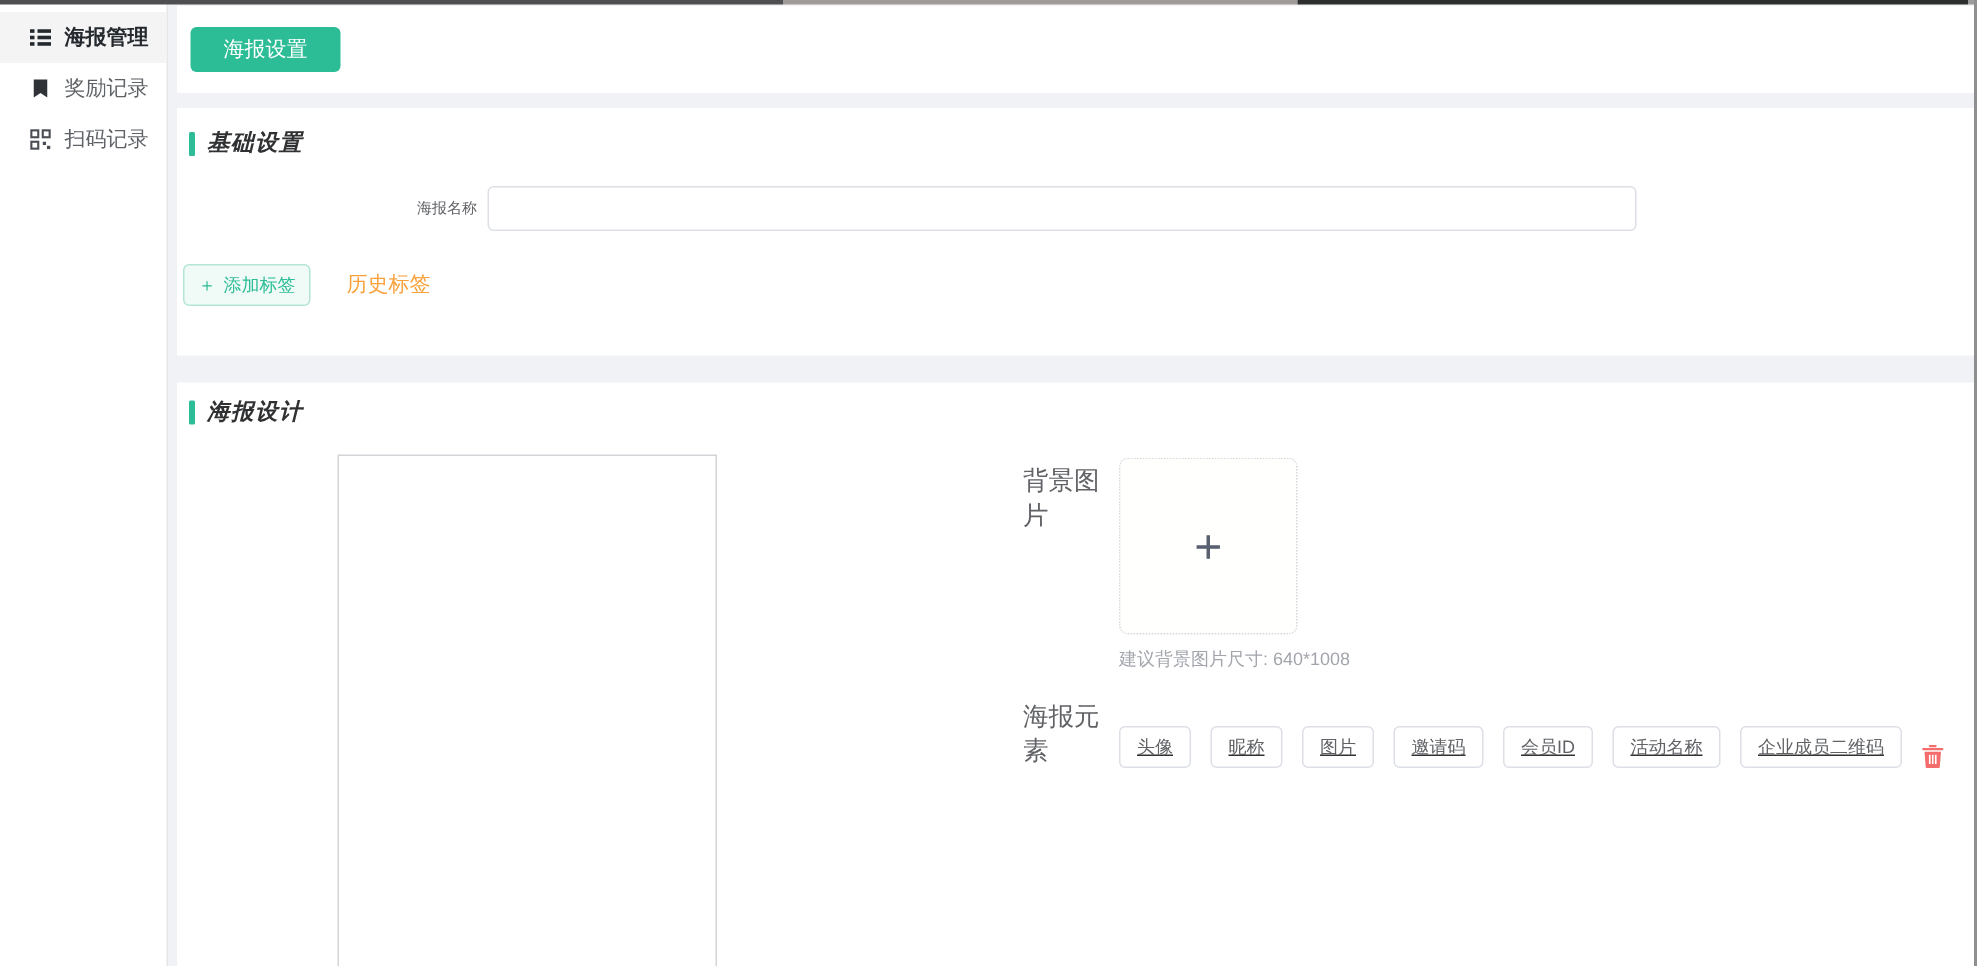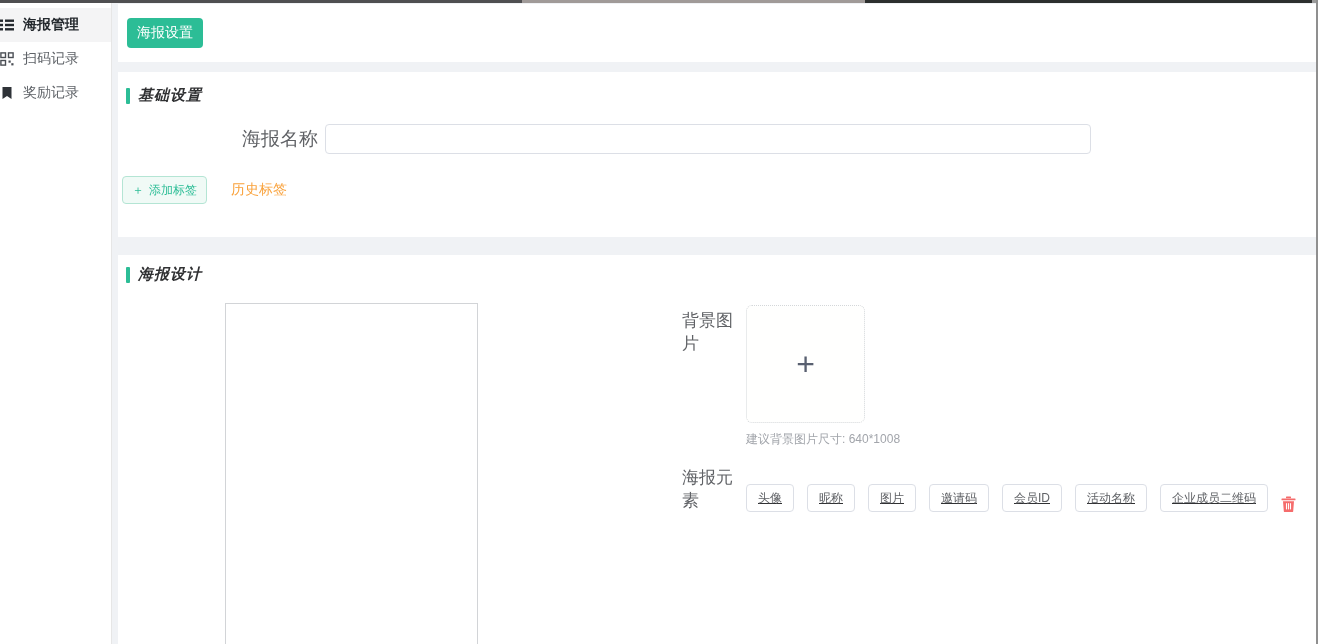--- a/index.html
+++ b/index.html
@@ -19,47 +19,47 @@
   .ts4 { left:1312px; width:6px; background:#9b9b9b; }
   
   .right-edge { position:absolute; top:0; right:0; width:2px; height:644px; background:#8f8f8f; z-index:30; }
 
   
   .sidebar {
     position:absolute; left:0; top:0; width:112px; height:644px;
     background:#ffffff; border-right:1px solid #e6e6e6; padding-top:8px; z-index:5;
   }
   .side-item {
-    height:34px; display:flex; align-items:center; 
+    height:34px; display:flex; align-items:center; padding-left:20px;
     font-size:14px; color:#5f6368; cursor:pointer; white-space:nowrap;
   }
   .side-item .s-icon { width:14px; height:14px; margin-right:9px; flex:0 0 auto; display:flex; align-items:center; }
   .side-item.active { background:#f4f4f5; color:#24292e; font-weight:bold; }
 
   
   .card { position:absolute; left:118px; width:1198px; background:#ffffff; }
   .card-top    { top:4px;   height:58px; }
   .card-basic  { top:72px;  height:165px; }
   .card-design { top:255px; height:389px; overflow:hidden; }
 
   .btn-primary {
-    position:absolute; left:9px; top:14px; height:30px; padding:0 10px;
+    position:absolute; left:9px; top:14px; height:30px; padding:0 22px;
     background:#2cbd96; color:#fff; font-size:14px; border:none; border-radius:4px;
     display:flex; align-items:center; cursor:pointer; font-family:inherit;
   }
 
   .section-header { position:absolute; left:8px; display:flex; align-items:center; }
   .section-bar { width:4px; height:16px; background:#2cbd96; border-radius:1px; margin-right:8px; }
   .section-title { font-size:15px; font-weight:bold; color:#303133; letter-spacing:1px;font-style:italic; }
   .card-basic .section-header { top:14px; }
   .card-design .section-header { top:10px; }
 
   .form-row { position:absolute; left:0; display:flex; align-items:center; }
   .form-label {
-    width:200px; text-align:right; font-size:19px; color:#606266; flex:0 0 auto;
+    width:200px; text-align:right; font-size:10px; color:#606266; flex:0 0 auto;
   }
   .row-name { top:52px; }
   .row-tag  { top:104px; }
   .text-input {
     margin-left:7px; width:766px; height:30px; border:1px solid #dcdfe6; border-radius:4px;
     background:#fff; outline:none; padding:0 10px; font-size:14px; color:#303133; font-family:inherit;
   }
   .btn-add-tag {
     margin-left:4px; height:28px; padding:0 9px; background:#f0faf6; border:1px solid #b4e5d4;
     border-radius:4px; color:#2cbd96; font-size:12px; display:flex; align-items:center; gap:5px;
@@ -113,40 +113,40 @@
         <rect x="0" y="10.1" width="3" height="2.4"></rect>
             <rect x="5" y="10.1" width="9" height="2.4"></rect>
       </g>
         </svg>
     </span>
     <span>海报管理</span>
   </div>
   <div class="side-item">
     <span class="s-icon">
       <svg width="14" height="14" viewBox="0 0 14 14">
+        <path d="M2.5 1 h9 v12 l-4.5 -3 -4.5 3 z" fill="#2f3338"></path>
+      </svg>
+    </span>
+    <span>奖励记录</span>
+  </div>
+  <div class="side-item">
+    <span class="s-icon">
+      <svg width="14" height="14" viewBox="0 0 14 14">
           <g fill="none" stroke="#4a4e54" stroke-width="1.4">
         <rect x="0.9" y="0.9" width="4.6" height="4.6"></rect>
             <rect x="8.5" y="0.9" width="4.6" height="4.6"></rect>
         <rect x="0.9" y="8.5" width="4.6" height="4.6"></rect>
       </g>
           <g fill="#4a4e54">
         <rect x="8.5" y="8.5" width="2.2" height="2.2"></rect>
             <rect x="11.3" y="11.2" width="2.2" height="2.2"></rect>
       </g>
         </svg>
     </span>
     <span>扫码记录</span>
-  </div>
-  <div class="side-item">
-    <span class="s-icon">
-      <svg width="14" height="14" viewBox="0 0 14 14">
-        <path d="M2.5 1 h9 v12 l-4.5 -3 -4.5 3 z" fill="#2f3338"></path>
-      </svg>
-    </span>
-    <span>奖励记录</span>
   </div>
 </nav>
 
 <section class="card card-top">
   <button class="btn-primary">海报设置</button>
 </section>
 
 <section class="card card-basic">
   <div class="section-header">
     <span class="section-bar"></span>

